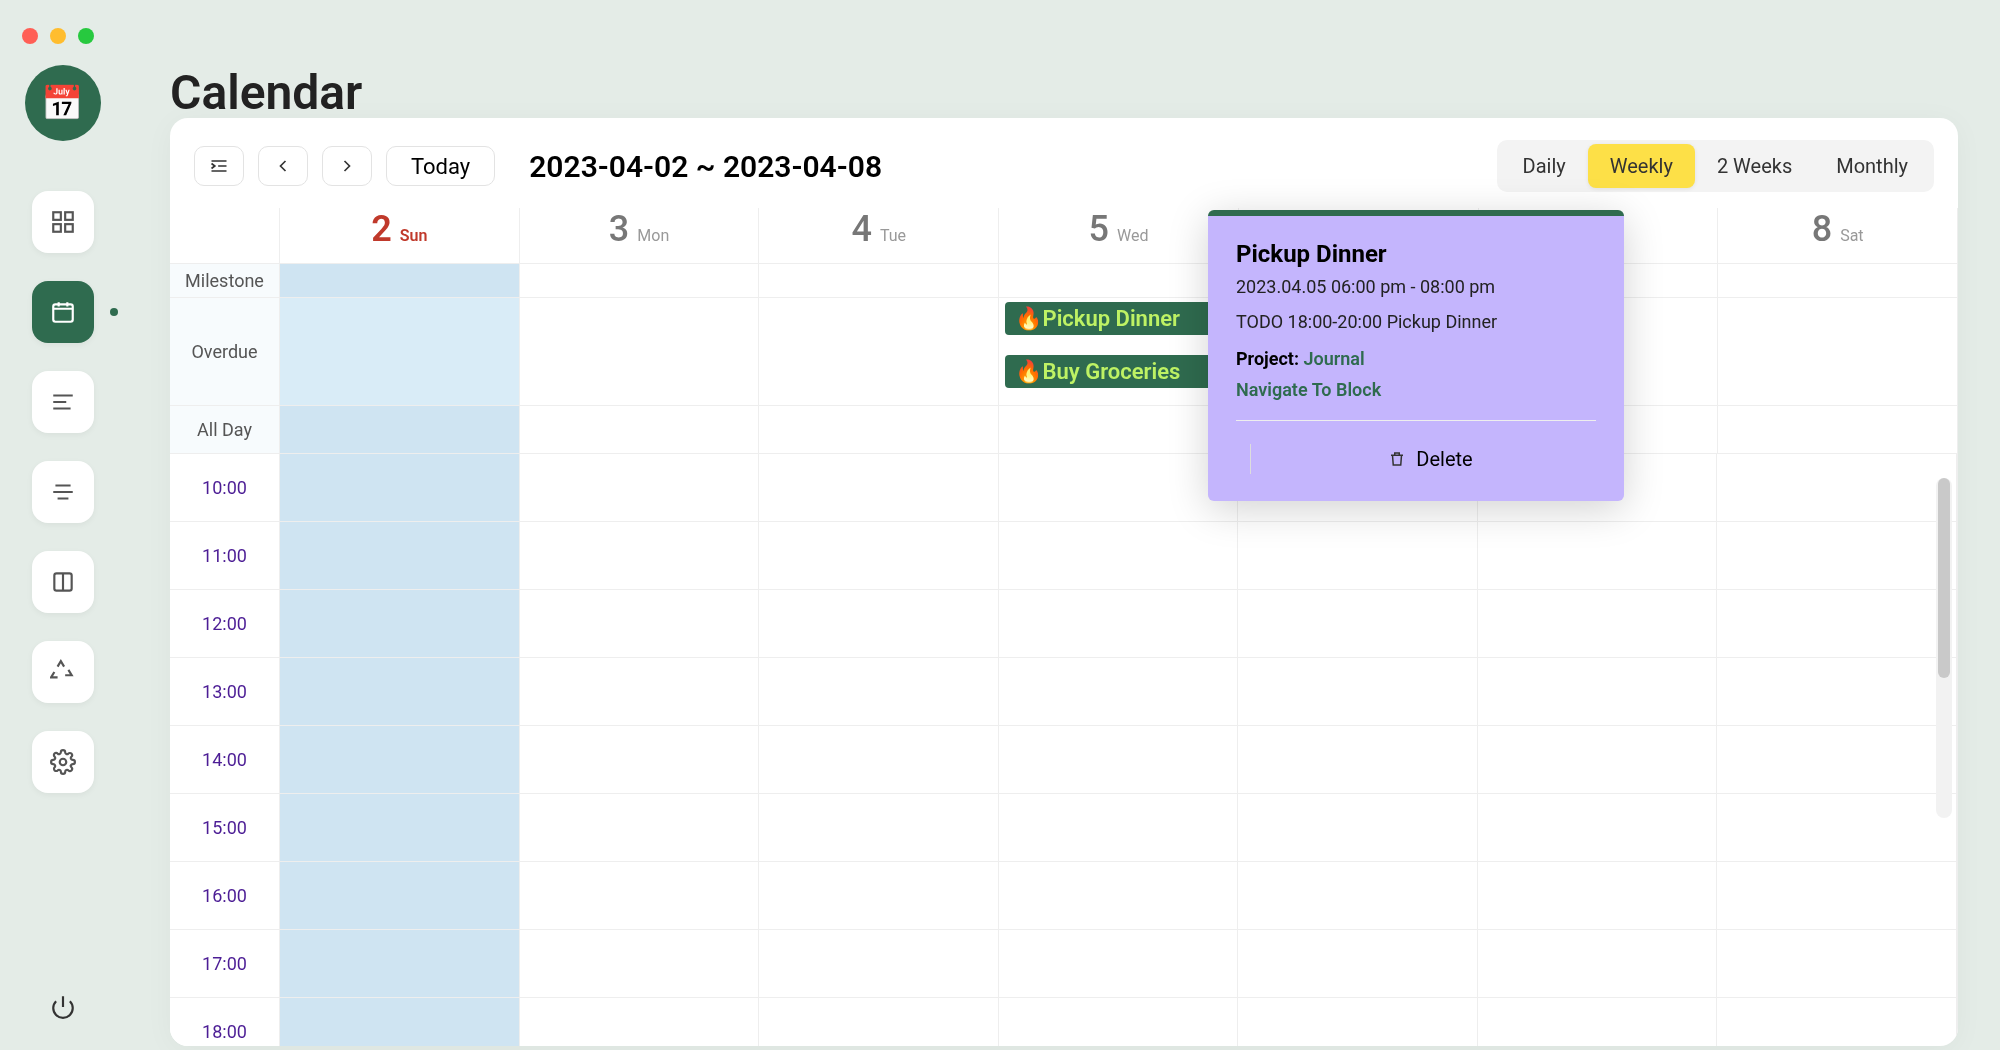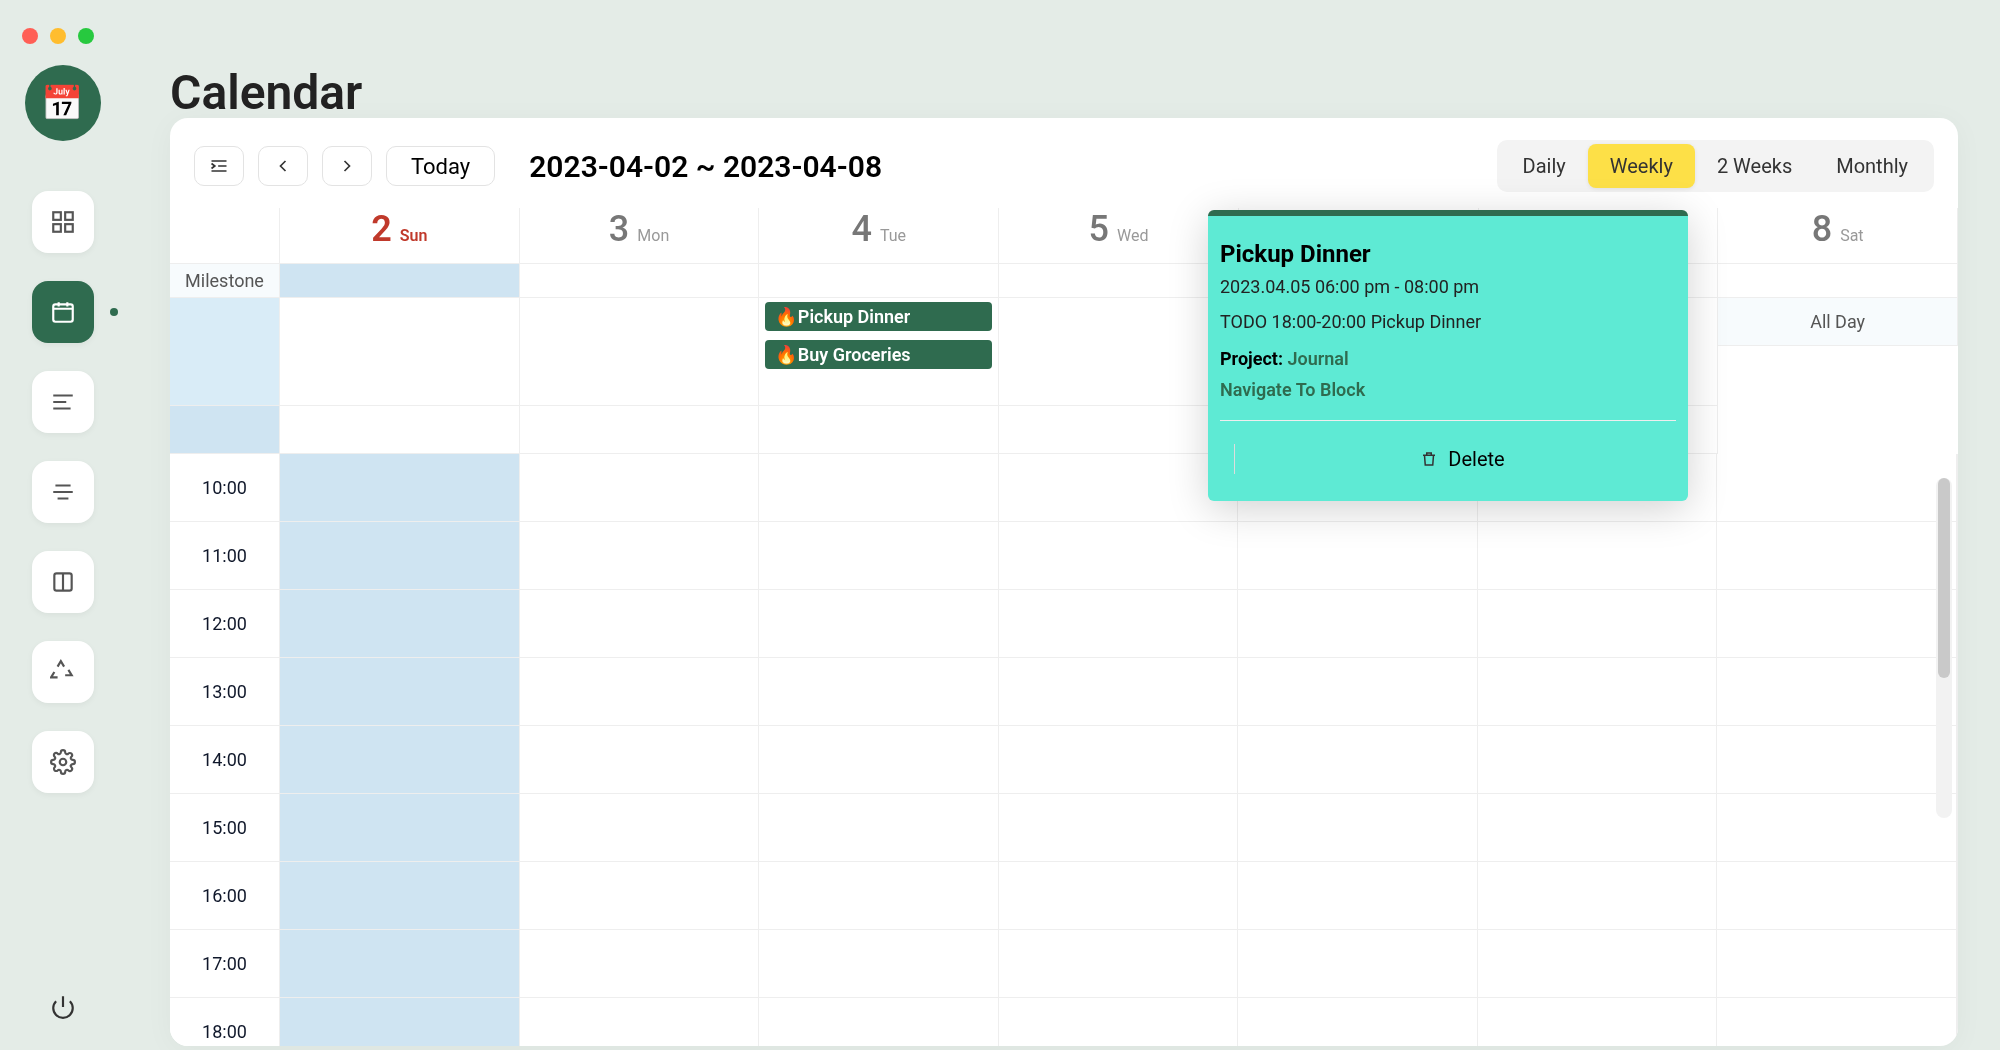--- a/index.html
+++ b/index.html
@@ -52,33 +52,33 @@
 
   .row-label { display:flex; align-items:center; justify-content:center; font-size:18px; color:#555; background:#f7fbfd; }
   .milestone-row { height:34px; }
   .overdue-row { height:108px; }
   .allday-row { height:48px;text-align:right; }
 
   .sunday-col { background:#cfe4f2 !important; }
   .sunday-col.overdue { background:#d9ecf7 !important; }
 
   .overdue-cell { position:relative; padding:4px 6px; }
-  .event-pill { background:#2f6b4f; color:#ffffff; font-size:18px; font-weight:600; border-radius:4px; padding:4px 10px; margin-bottom:9px; white-space:nowrap; overflow:hidden; text-overflow:ellipsis; cursor:pointer; }
+  .event-pill { background:#2f6b4f; color:#bef264; font-size:22px; font-weight:600; border-radius:4px; padding:4px 10px; margin-bottom:20px; white-space:nowrap; overflow:hidden; text-overflow:ellipsis; cursor:pointer; }
   .event-pill.ghost { opacity:0.85; }
   .event-pill.tiny { width:24px; padding:4px 2px; }
 
   
   .timegrid { grid-column: 1 / -1; position:relative; overflow:hidden; }
   .tg-inner { position:absolute; inset:0; display:grid; grid-template-columns:110px repeat(7,1fr); grid-auto-rows:68px; }
   .tg-inner > div { border-right:1px solid #eee; border-bottom:1px solid #eee; }
-  .time-label { display:flex; align-items:center; justify-content:center; font-size:18px; color:#0f172a; background:#fff; }
+  .time-label { display:flex; align-items:center; justify-content:center; font-size:18px; color:#4c1d95; background:#fff; }
   .tg-sunday { background:#cfe4f2; }
 
   
-  .popover { position:absolute; left:1038px; top:92px; width:480px; background:#5eead4; border-radius:6px; border-top:6px solid #2f6b4f; box-shadow:0 8px 40px rgba(0,0,0,0.18); padding:24px 12px 18px; z-index:20; }
+  .popover { position:absolute; left:1038px; top:92px; width:416px; background:#c4b5fd; border-radius:6px; border-top:6px solid #2f6b4f; box-shadow:0 8px 40px rgba(0,0,0,0.18); padding:24px 28px 18px; z-index:20; }
   .popover h3 { font-size:24px; font-weight:700; margin-bottom:8px; }
   .popover .ts { font-size:18px; color:#222; margin-bottom:14px; }
   .popover .todo { font-size:18px; color:#222; margin-bottom:16px; }
   .popover .proj { font-size:18px; margin-bottom:10px; }
   .popover .proj b { font-weight:700; }
   .popover .proj a, .popover .navlink { color:#2f6b4f; font-weight:600; text-decoration:none; cursor:pointer; }
   .popover hr { border:none; border-top:1px solid #eee; margin:20px 0 14px; }
   .popover .actions { display:flex; align-items:center; }
   .act-btn { flex:1; display:flex; align-items:center; justify-content:center; gap:10px; font-size:20px; padding:12px 0; cursor:pointer; border-radius:6px; }
   .act-btn.edit { border:2px solid #d9534f; margin-right:18px; }
@@ -218,20 +218,21 @@
 
     <div class="row-label milestone-row">Milestone</div>
     <div class="milestone-row sunday-col"></div>
     <div class="milestone-row"></div>
     <div class="milestone-row"></div>
     <div class="milestone-row"></div>
     <div class="milestone-row"></div>
     <div class="milestone-row"></div>
     <div class="milestone-row"></div>
 
+    <div class="row-label overdue-row">Overdue</div>
     <div class="overdue-row sunday-col overdue"></div>
     <div class="overdue-row"></div>
     <div class="overdue-row"></div>
     <div class="overdue-row overdue-cell">
       <div class="event-pill">🔥Pickup Dinner</div>
       <div class="event-pill">🔥Buy Groceries</div>
     </div>
     <div class="overdue-row"></div>
     <div class="overdue-row overdue-cell">
       <div class="event-pill ghost tiny">…</div>

